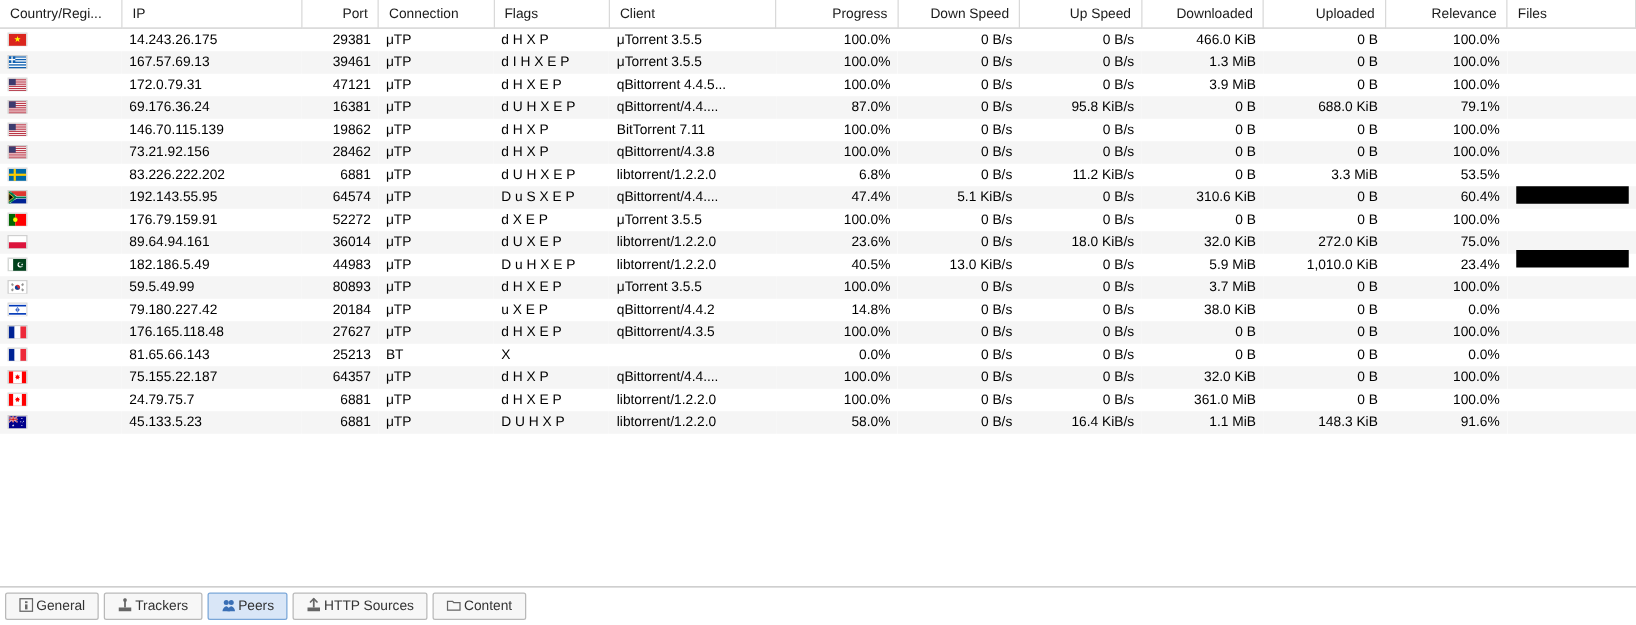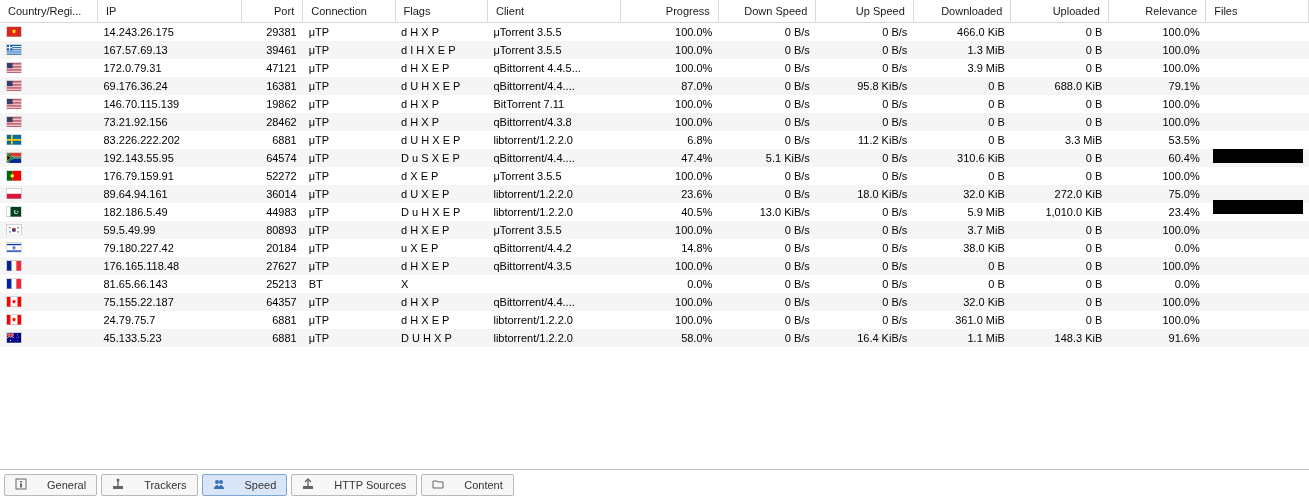--- a/index.html
+++ b/index.html
@@ -74,21 +74,21 @@
   .tabs {
     position: absolute;
     left: 4px;
     bottom: 4px;
     display: flex;
     gap: 4px;
   }
   .tab {
     display: flex;
     align-items: center;
-    gap: 20px;
+    gap: 2px;
     padding: 3px 10px;
     border: 1px solid #b9b9b9;
     background: #f7f7f7;
     border-radius: 2px;
     color: #333;
     cursor: pointer;
     height: 14px;
   }
   .tab.active {
     background: #d9e6f7;
@@ -646,21 +646,21 @@
         </svg></span>
       <span>Trackers</span>
     </div>
     <div class="tab active">
       <span><svg viewBox="0 0 12 12">
           <circle cx="4" cy="4" r="2" fill="#3a6fb5"></circle>
           <circle cx="8" cy="4" r="2" fill="#3a6fb5"></circle>
           <path d="M1,11 C1,8 4,7 4,7 C4,7 7,8 7,11 Z" fill="#3a6fb5"></path>
           <path d="M5,11 C5,8 8,7 8,7 C8,7 11,8 11,11 Z" fill="#3a6fb5"></path>
         </svg></span>
-      <span>Speed</span>
+      <span>Peers</span>
     </div>
     <div class="tab">
       <span><svg viewBox="0 0 12 12">
           <rect x="1" y="8" width="10" height="3" fill="#666"></rect>
           <rect x="5.3" y="1" width="1.4" height="7" fill="#666"></rect>
           <path d="M3,4 L6,1 L9,4" fill="none" stroke="#666" stroke-width="1.3"></path>
         </svg></span>
       <span>HTTP Sources</span>
     </div>
     <div class="tab">

